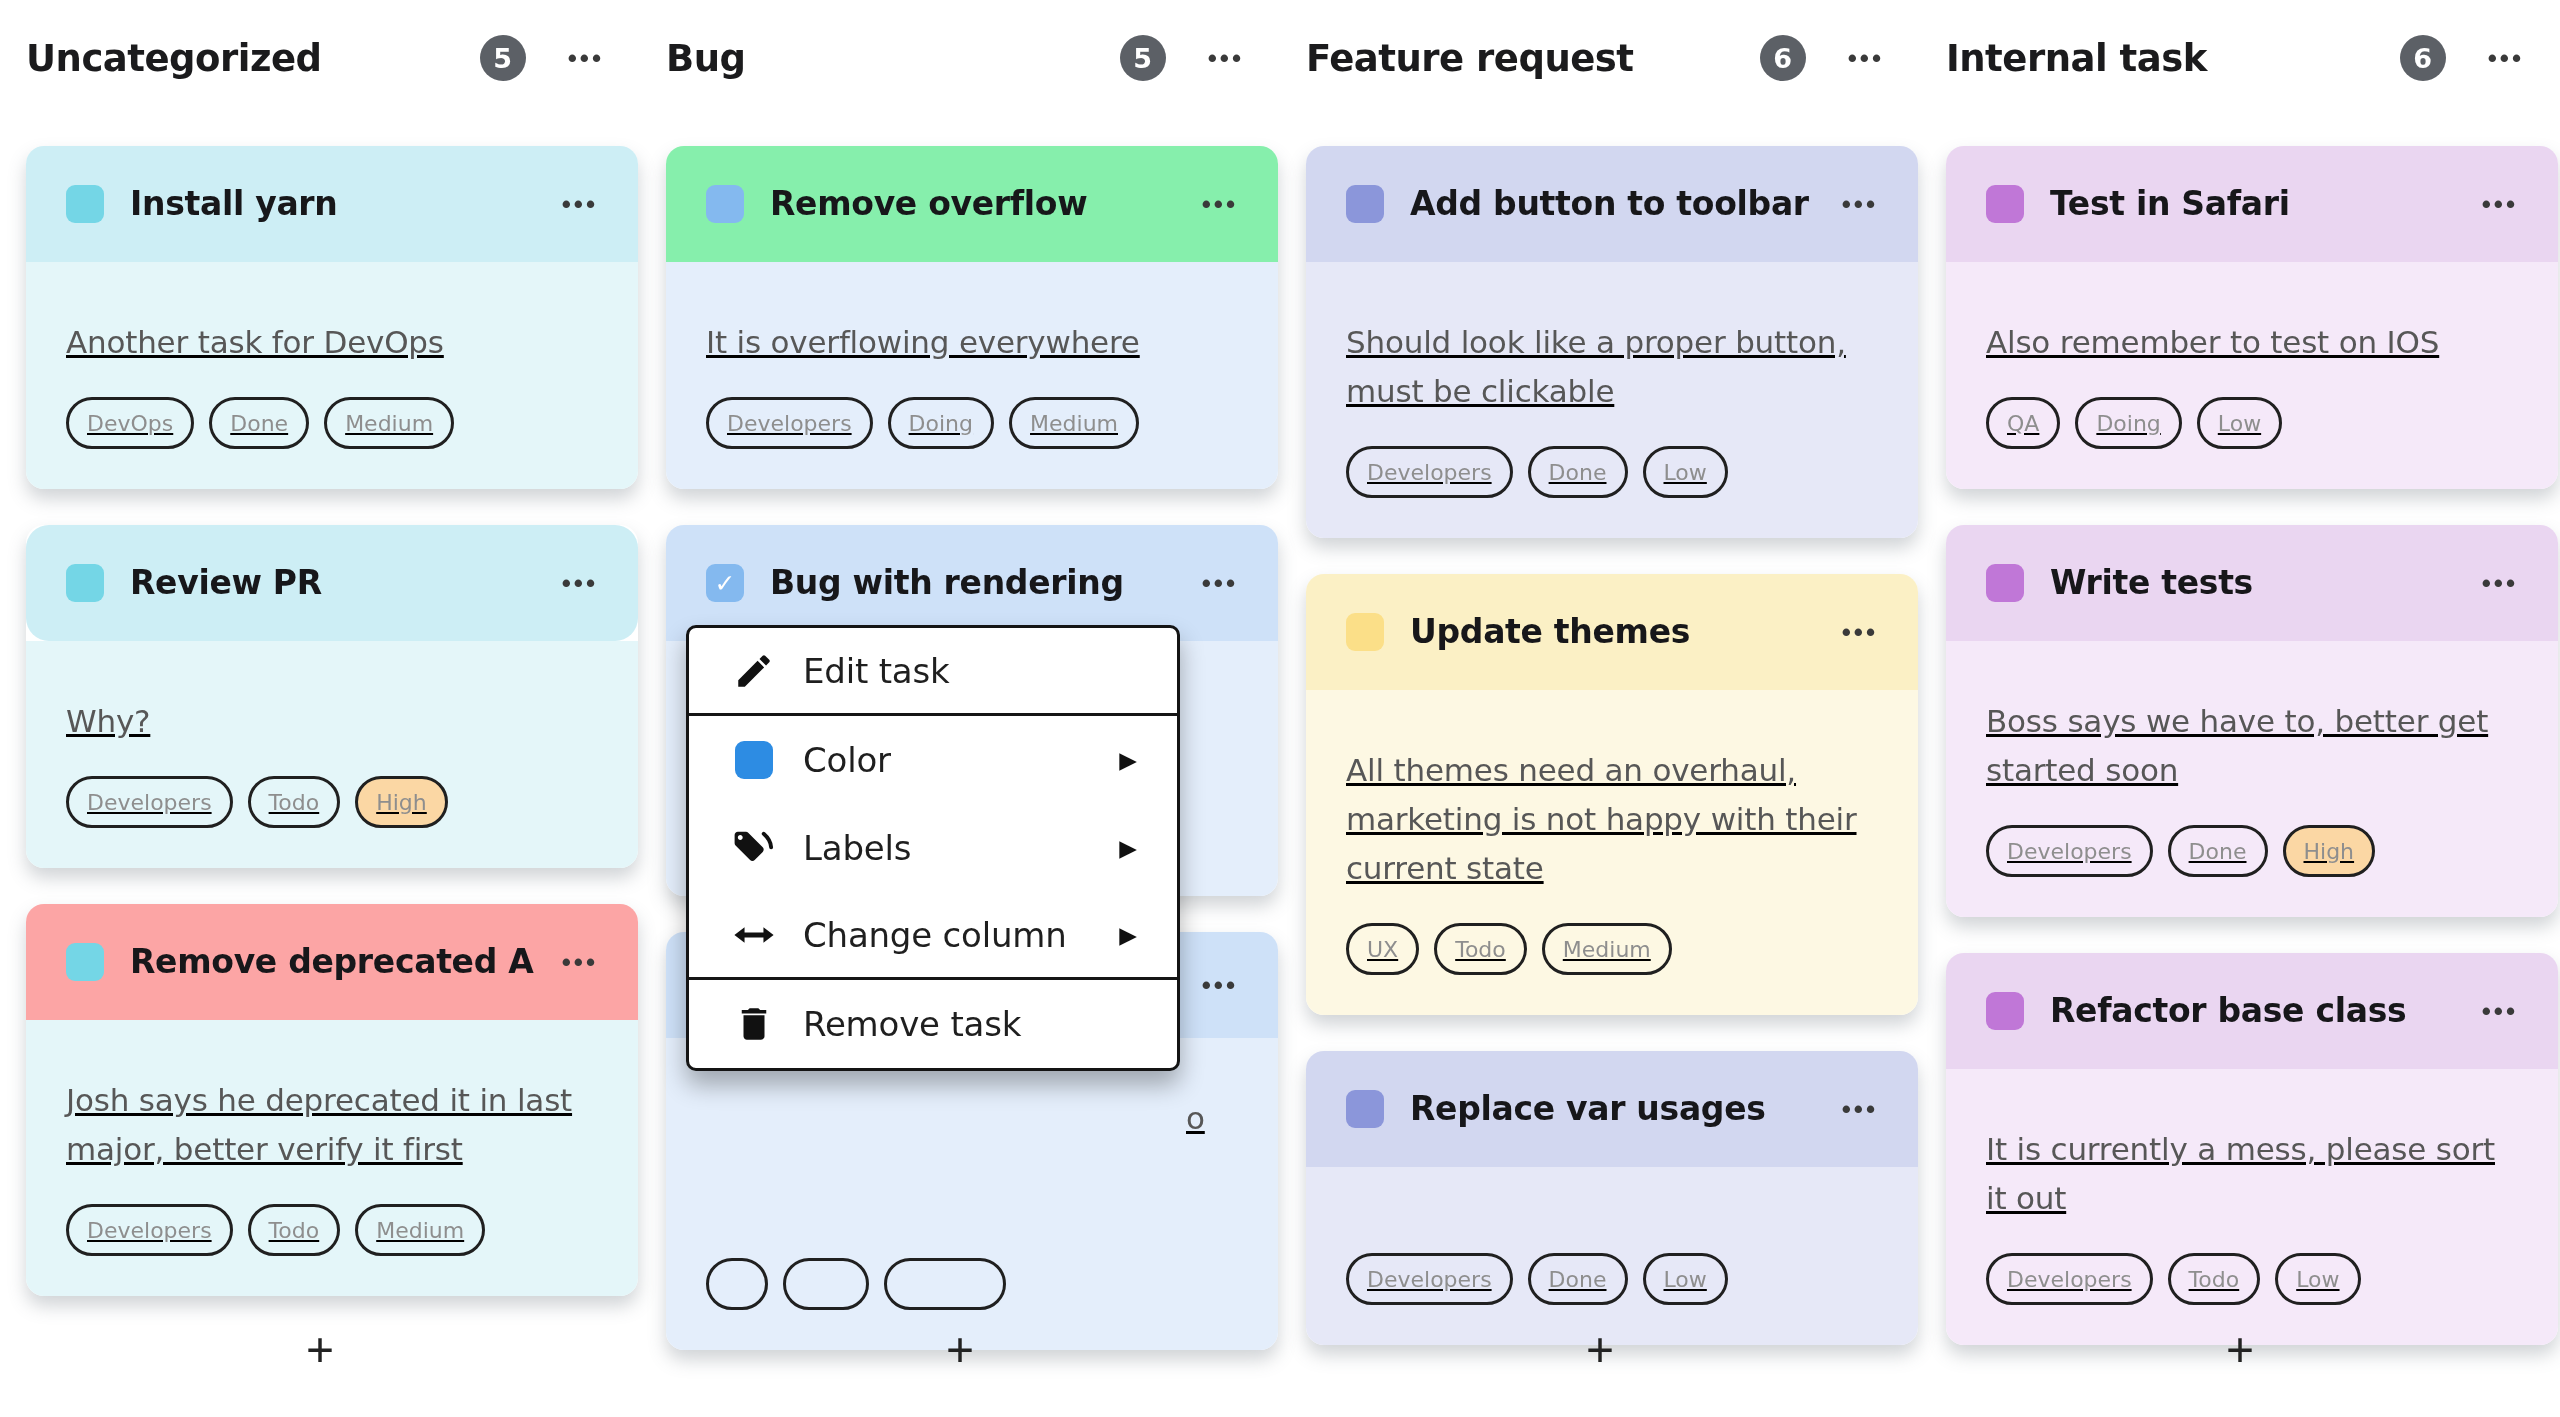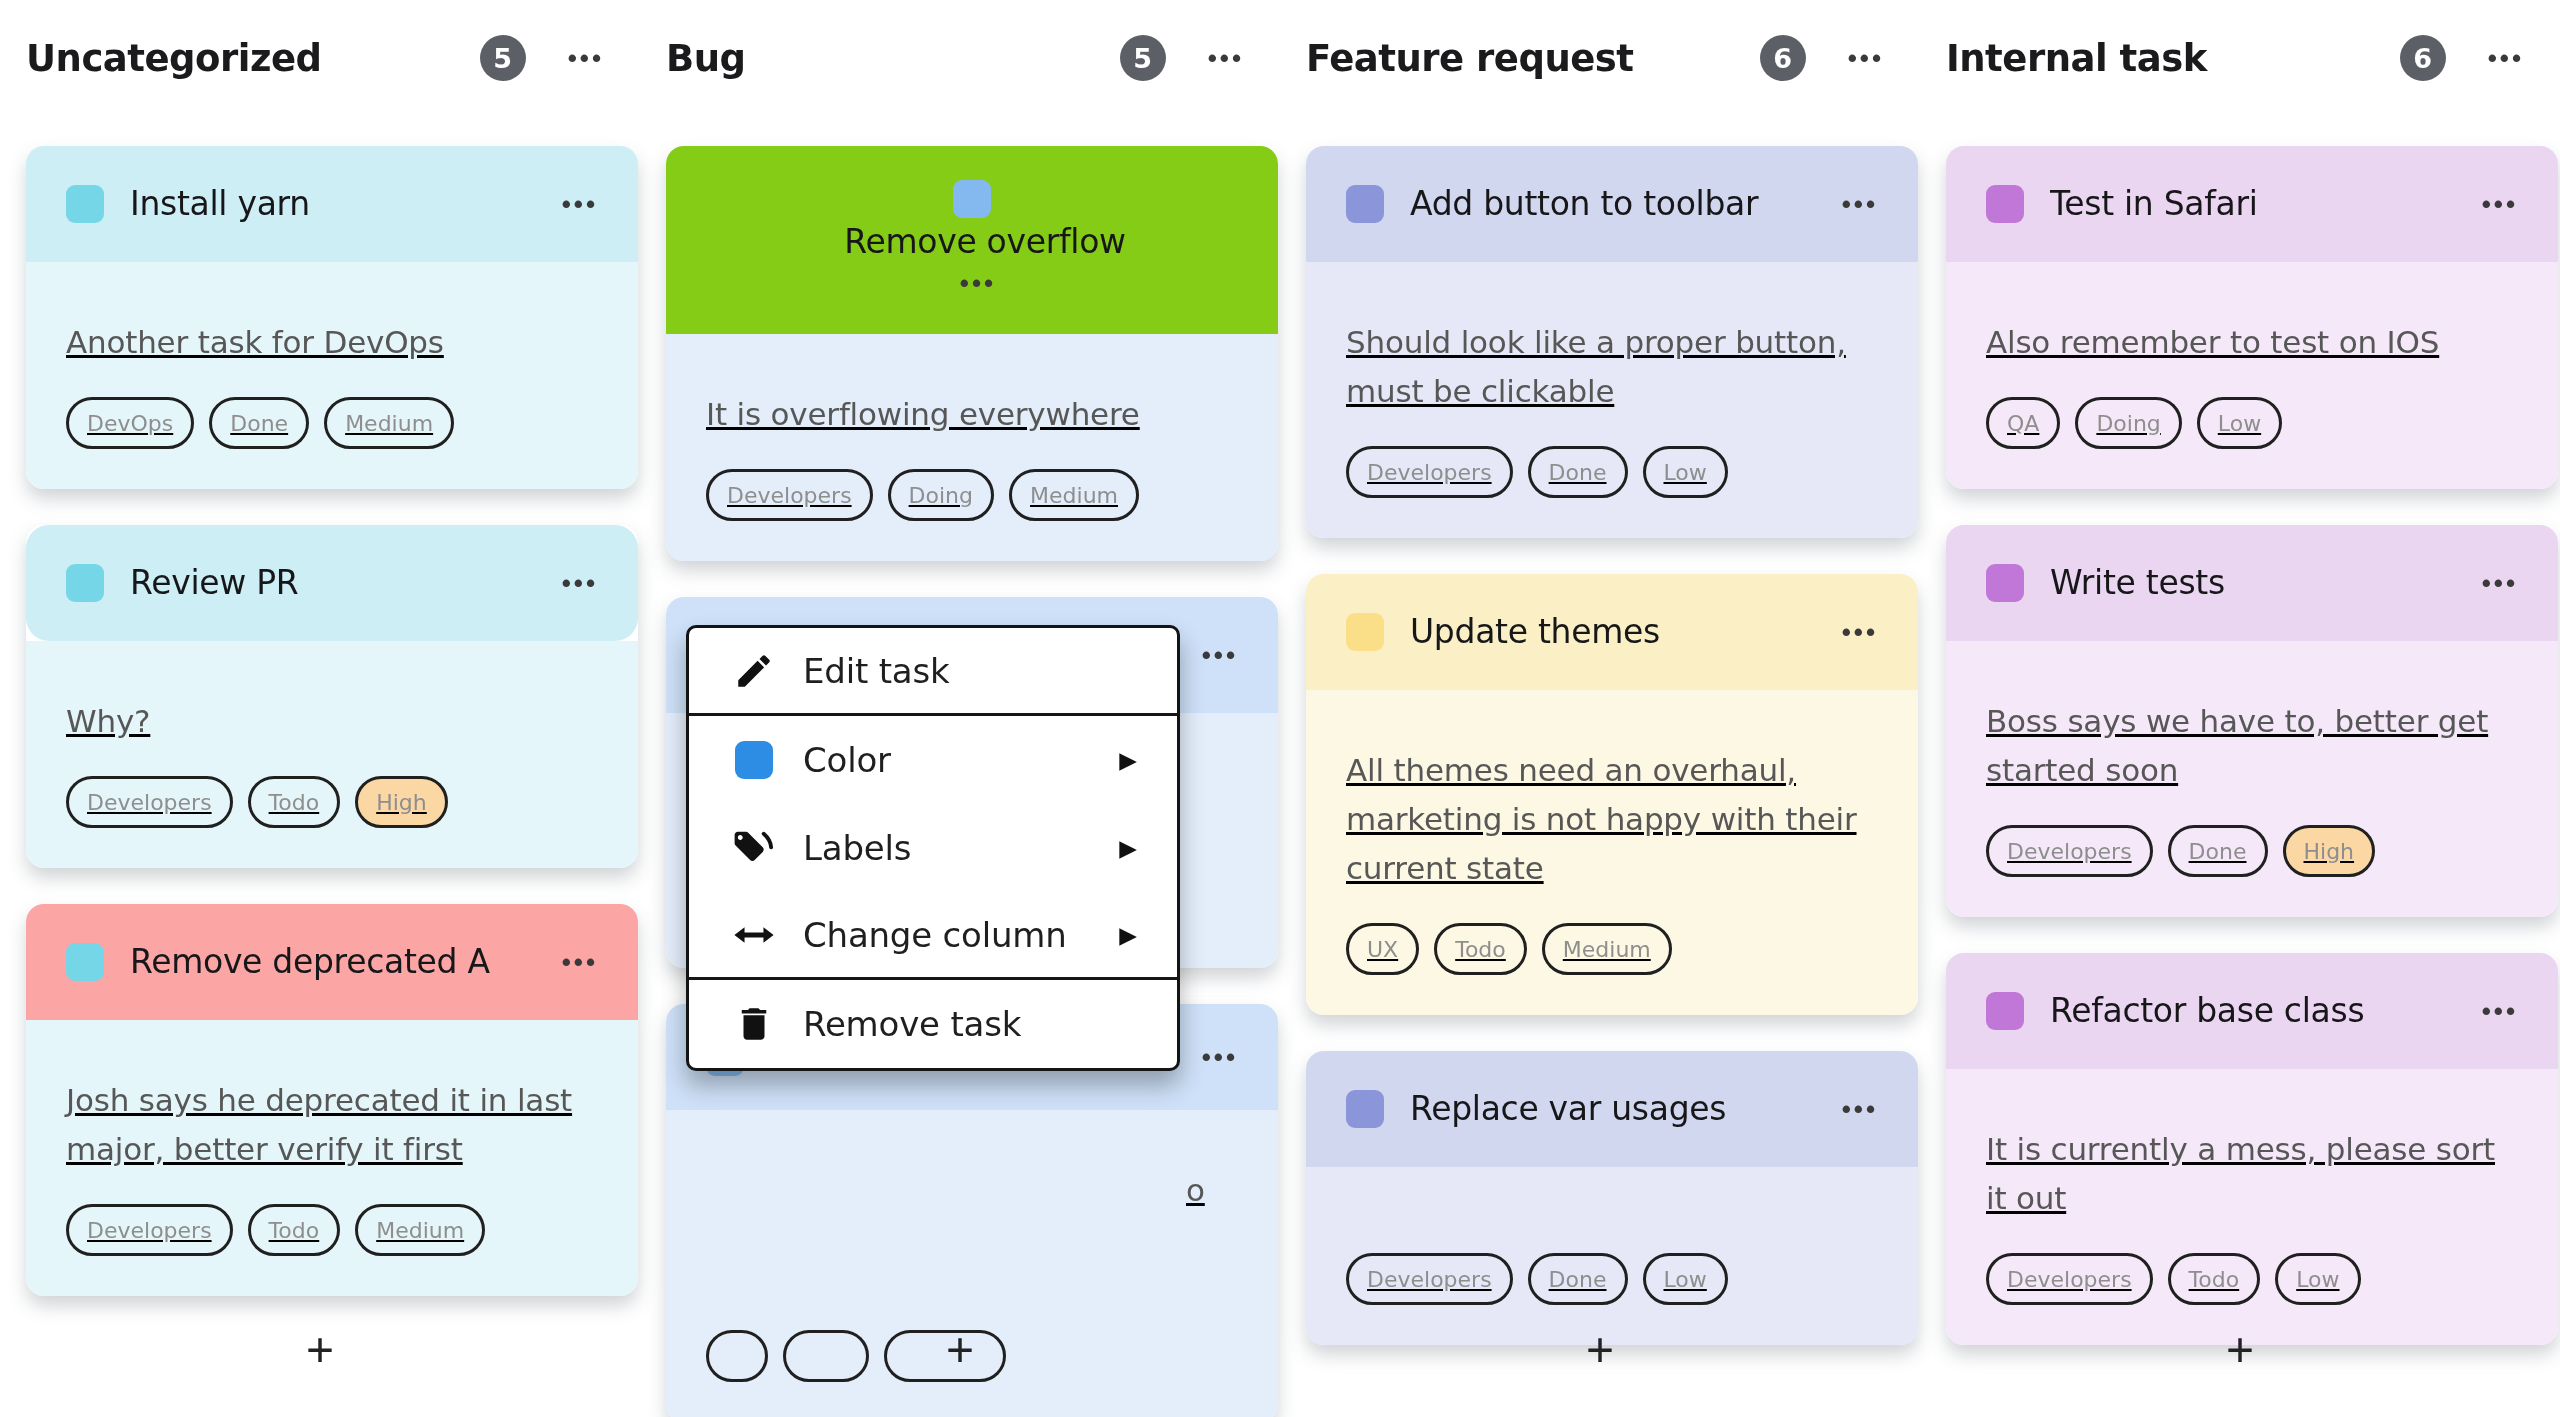--- a/index.html
+++ b/index.html
@@ -53,21 +53,21 @@
   }
   .checkbox {
     width: 38px; height: 38px; border-radius: 9px; flex: none;
     display: flex; align-items: center; justify-content: center;
     cursor: pointer;
   }
   .check-glyph { color: #ffffff; font-size: 25px; font-weight: bold; line-height: 1; }
   .card-title {
     flex: 1;
     margin-left: 26px;
-    font-size: 33px; font-weight: 400; color: #17171a;
+    font-size: 33px; font-weight: 700; color: #17171a;
     letter-spacing: -0.3px;
     white-space: nowrap; overflow: hidden;
     line-height: 48px;
   }
   .card-header .dots-btn { margin-left: 12px; }
   .card-body { padding: 56px 40px 40px 40px; text-decoration: underline; }
   .card-desc {
     font-size: 31px; line-height: 49px; color: #575757;
     margin-bottom: 30px;
     letter-spacing: -0.2px;
@@ -178,21 +178,21 @@
       </div>
       <div class="add-row"><button class="add-btn">+</button></div>
     </div>
     <div class="column">
       <div class="col-header">
         <div class="col-title">Bug</div>
         <div class="col-badge">5</div>
         <button class="dots-btn">•••</button>
       </div>
       <div class="card">
-        <div class="card-header" style="background: #84cc16; flex-direction: column;">
+        <div class="card-header" style="background: #86efac;">
           <div class="checkbox" style="background: rgb(132, 185, 239);"></div>
           <div class="card-title">Remove overflow</div>
           <button class="dots-btn">•••</button>
         </div>
         <div class="card-body" style="background: rgb(228, 238, 251);">
           <p class="card-desc">It is overflowing everywhere</p>
           <div class="tags">
             <span class="tag">Developers</span>
             <span class="tag">Doing</span>
             <span class="tag">Medium</span>

